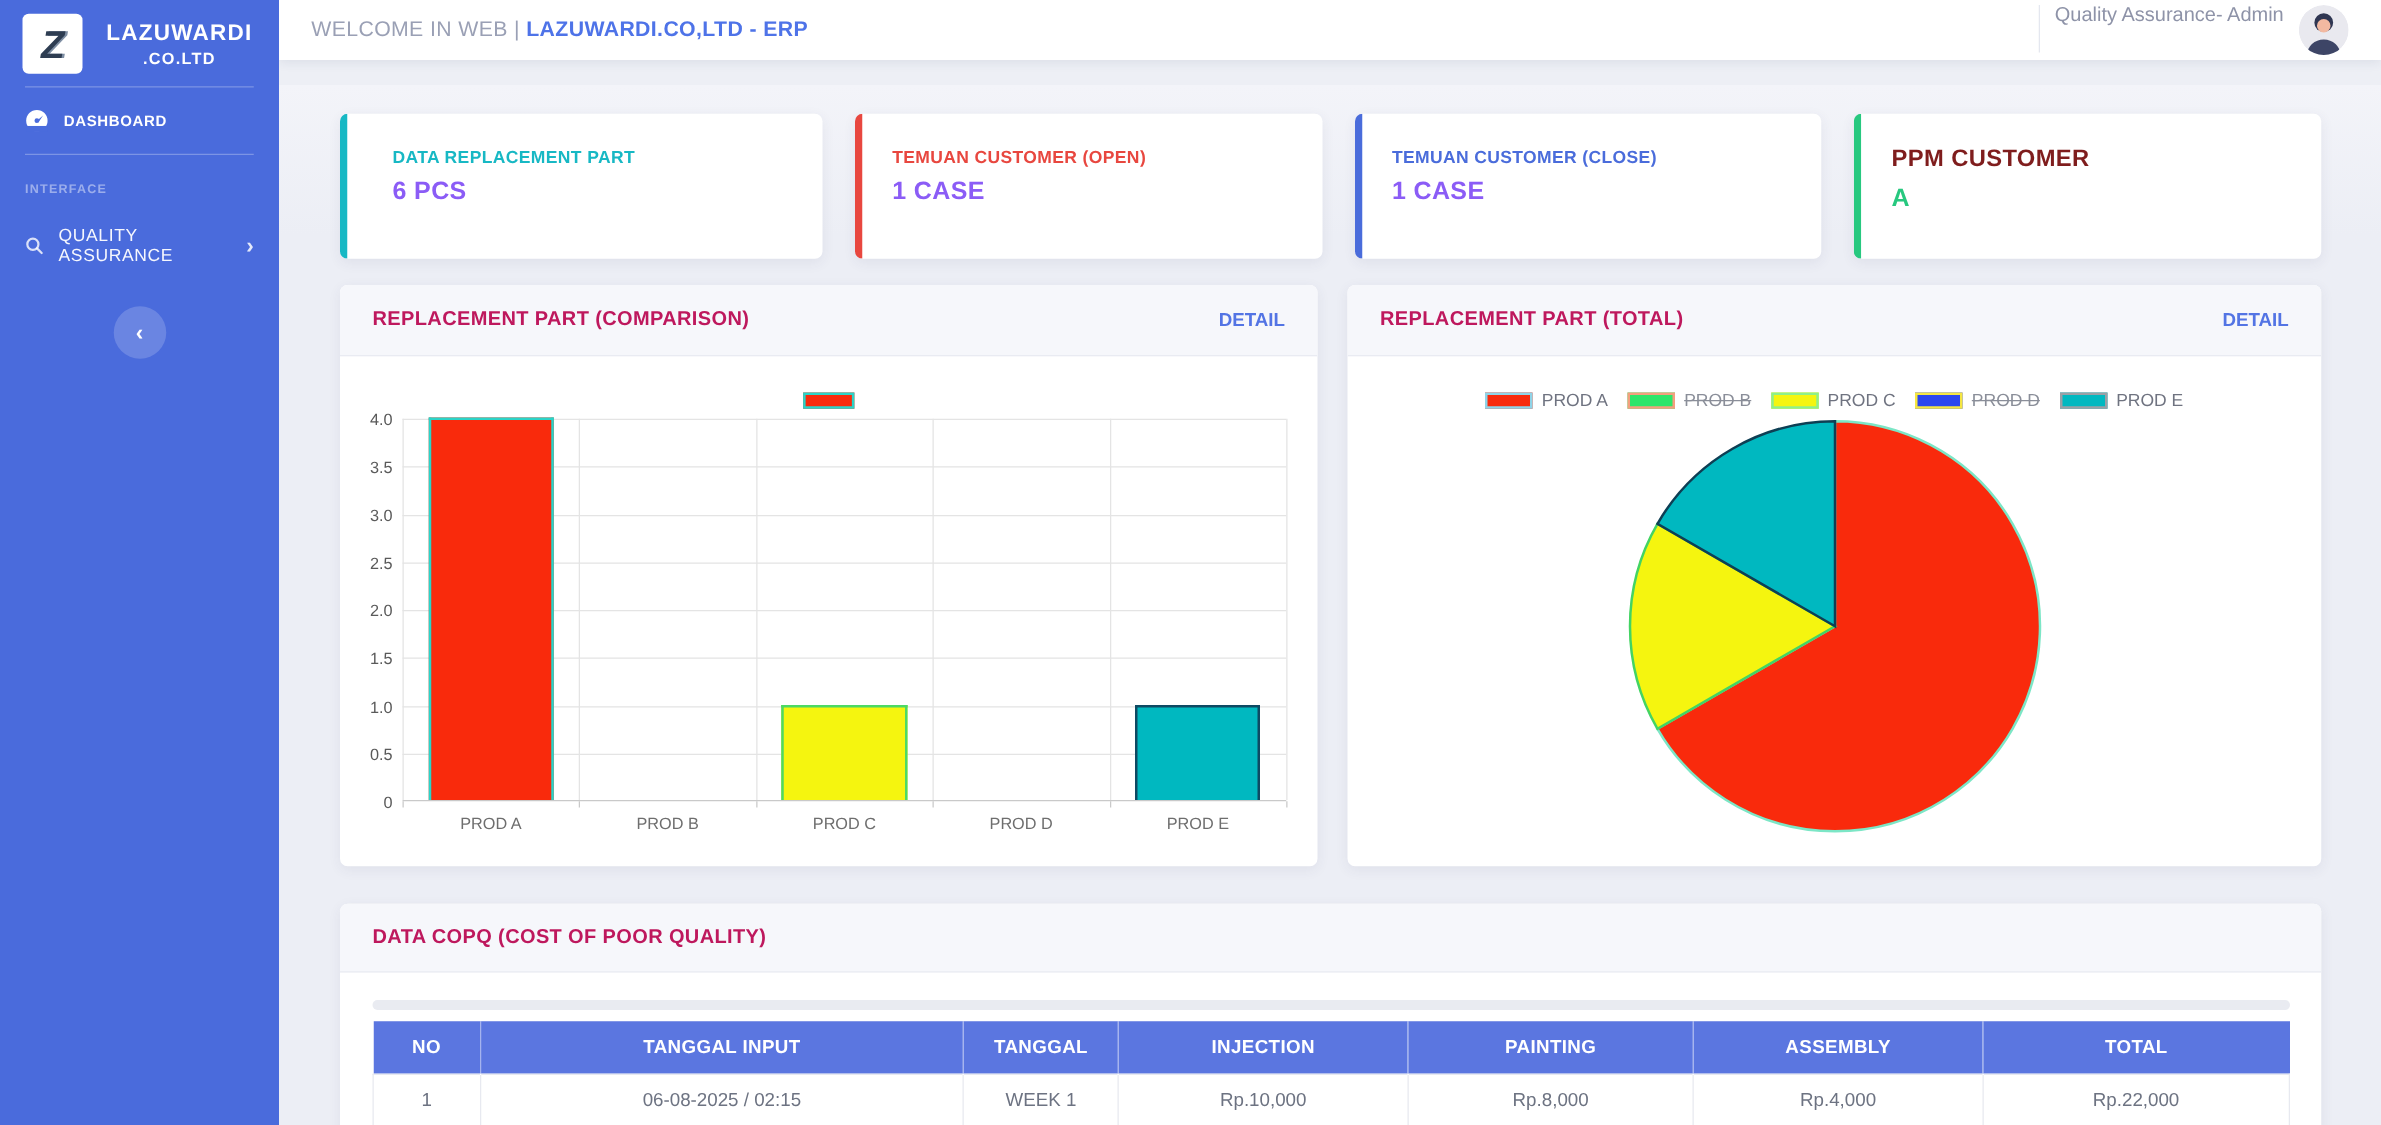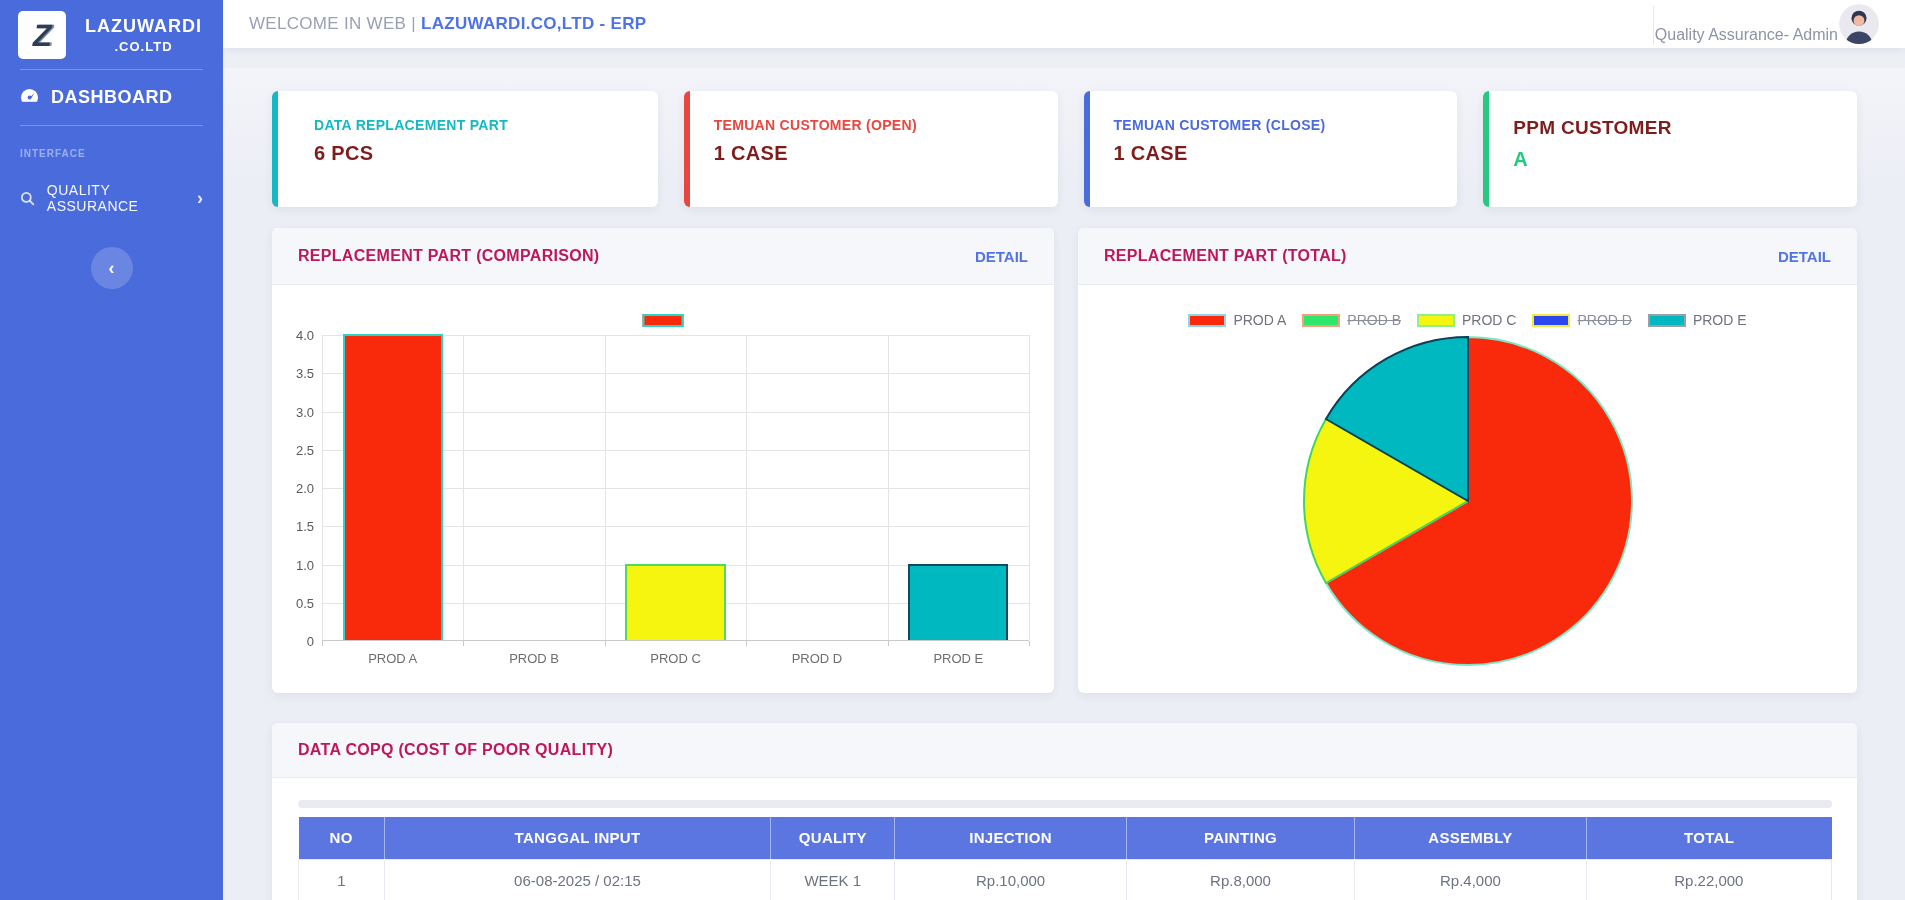--- a/index.html
+++ b/index.html
@@ -12,51 +12,51 @@
   .brand-row { display:flex; align-items:center; gap:12px; padding:11px 14px 10px 18px; }
   .logo-box { width:48px; height:48px; background:#fff; border-radius:5px;
     display:flex; align-items:center; justify-content:center; flex:0 0 48px; }
   .logo-glyph { font-size:31px; font-weight:bold; color:#2e3d52; transform:skewX(-10deg);
     text-shadow:2px 0 0 #7e8ea3; line-height:1; }
   .brand-text { text-align:center; flex:1; }
   .brand-name { font-size:18px; font-weight:bold; letter-spacing:1px; }
   .brand-suffix { font-size:13px; font-weight:bold; letter-spacing:1px; margin-top:2px; }
   .side-divider { height:1px; background:rgba(255,255,255,.28); margin:0 20px; }
   .side-item { display:flex; align-items:center; gap:12px; padding:17px 20px; cursor:pointer; }
-  .side-item .lbl { font-size:18px; font-weight:bold; letter-spacing:.5px; }
+  .side-item .lbl { font-size:12px; font-weight:bold; letter-spacing:.5px; }
   .section-label { font-size:10px; font-weight:bold; letter-spacing:1px;
     color:rgba(255,255,255,.45); padding:22px 20px 6px 20px; }
   .side-item.menu .lbl { font-weight:normal; font-size:14px; color:rgba(255,255,255,.95); }
   .side-item .chev { margin-left:auto; font-size:18px; font-weight:bold; color:rgba(255,255,255,.85); }
   .collapse-btn { width:42px; height:42px; border-radius:50%; background:rgba(255,255,255,.18);
     display:flex; align-items:center; justify-content:center; margin:16px auto 0 auto;
     font-size:18px; font-weight:bold; color:#fff; cursor:pointer; }
 
   
   .topbar { position:fixed; left:223px; top:0; right:0; height:48px; background:#fff;
     display:flex; align-items:center; padding:0 26px; z-index:20;
     box-shadow:0 2px 8px rgba(40,50,90,.08); }
   .welcome { font-size:17px; color:#9aa0b5; letter-spacing:.3px; }
   .welcome .app-title { color:#4e73e8; font-weight:bold; }
-  .topbar-right { margin-left:auto; display:flex; align-items:flex-end; gap:1px; }
+  .topbar-right { margin-left:auto; display:flex; align-items:flex-start; gap:12px; }
   .v-divider { width:1px; height:38px; background:#e4e7ef; }
   .user-name { font-size:16px; color:#8e93a8; }
   .avatar { width:40px; height:40px; border-radius:50%; overflow:hidden; cursor:pointer; }
 
   
   .main { position:absolute; left:223px; top:68px; right:0; bottom:0;
     padding:23px 48px 0 49px; background:linear-gradient(#f3f4f9, #eceef5 120px); }
 
   .stats-row { display:flex; gap:26px; }
   .stat-card { flex:1; background:#fff; border-radius:6px; height:116px;
     border-left:6px solid #ccc; padding:26px 24px 0 24px;
     box-shadow:0 3px 10px rgba(50,60,100,.07); }
   .stat-title { font-size:14px; font-weight:bold; letter-spacing:.3px; }
   .stat-title.big { font-size:19px; }
-  .stat-value { font-size:20px; font-weight:bold; color:#7f1d1d; margin-top:9px; letter-spacing:.3px; }
+  .stat-value { font-size:20px; font-weight:bold; color:#8b5cf6; margin-top:9px; letter-spacing:.3px; }
 
   .charts-row { display:flex; gap:24px; margin-top:21px; }
   .panel { background:#fff; border-radius:6px; box-shadow:0 3px 10px rgba(50,60,100,.07);
     overflow:hidden; }
   .panel-head { height:57px; background:#f6f7fb; border-bottom:1px solid #e9ebf2;
     display:flex; align-items:center; justify-content:space-between; padding:0 26px; }
   .panel-title { font-size:16px; font-weight:bold; color:#be185d; letter-spacing:.3px; }
   .detail-link { font-size:15px; font-weight:bold; color:#5374e4; cursor:pointer; text-decoration:none; }
 
   
@@ -287,21 +287,21 @@
             <col style="width: 8.1%;">
             <col style="width: 15.1%;">
             <col style="width: 14.9%;">
             <col style="width: 15.1%;">
             <col style="width: 16%;">
           </colgroup>
           <thead>
             <tr>
               <th>NO</th>
               <th>TANGGAL INPUT</th>
-              <th>QUALITY</th>
+              <th>TANGGAL</th>
               <th>INJECTION</th>
               <th>PAINTING</th>
               <th>ASSEMBLY</th>
               <th>TOTAL</th>
             </tr>
           </thead>
           <tbody>
             <tr>
               <td>1</td>
               <td>06-08-2025 / 02:15</td>

